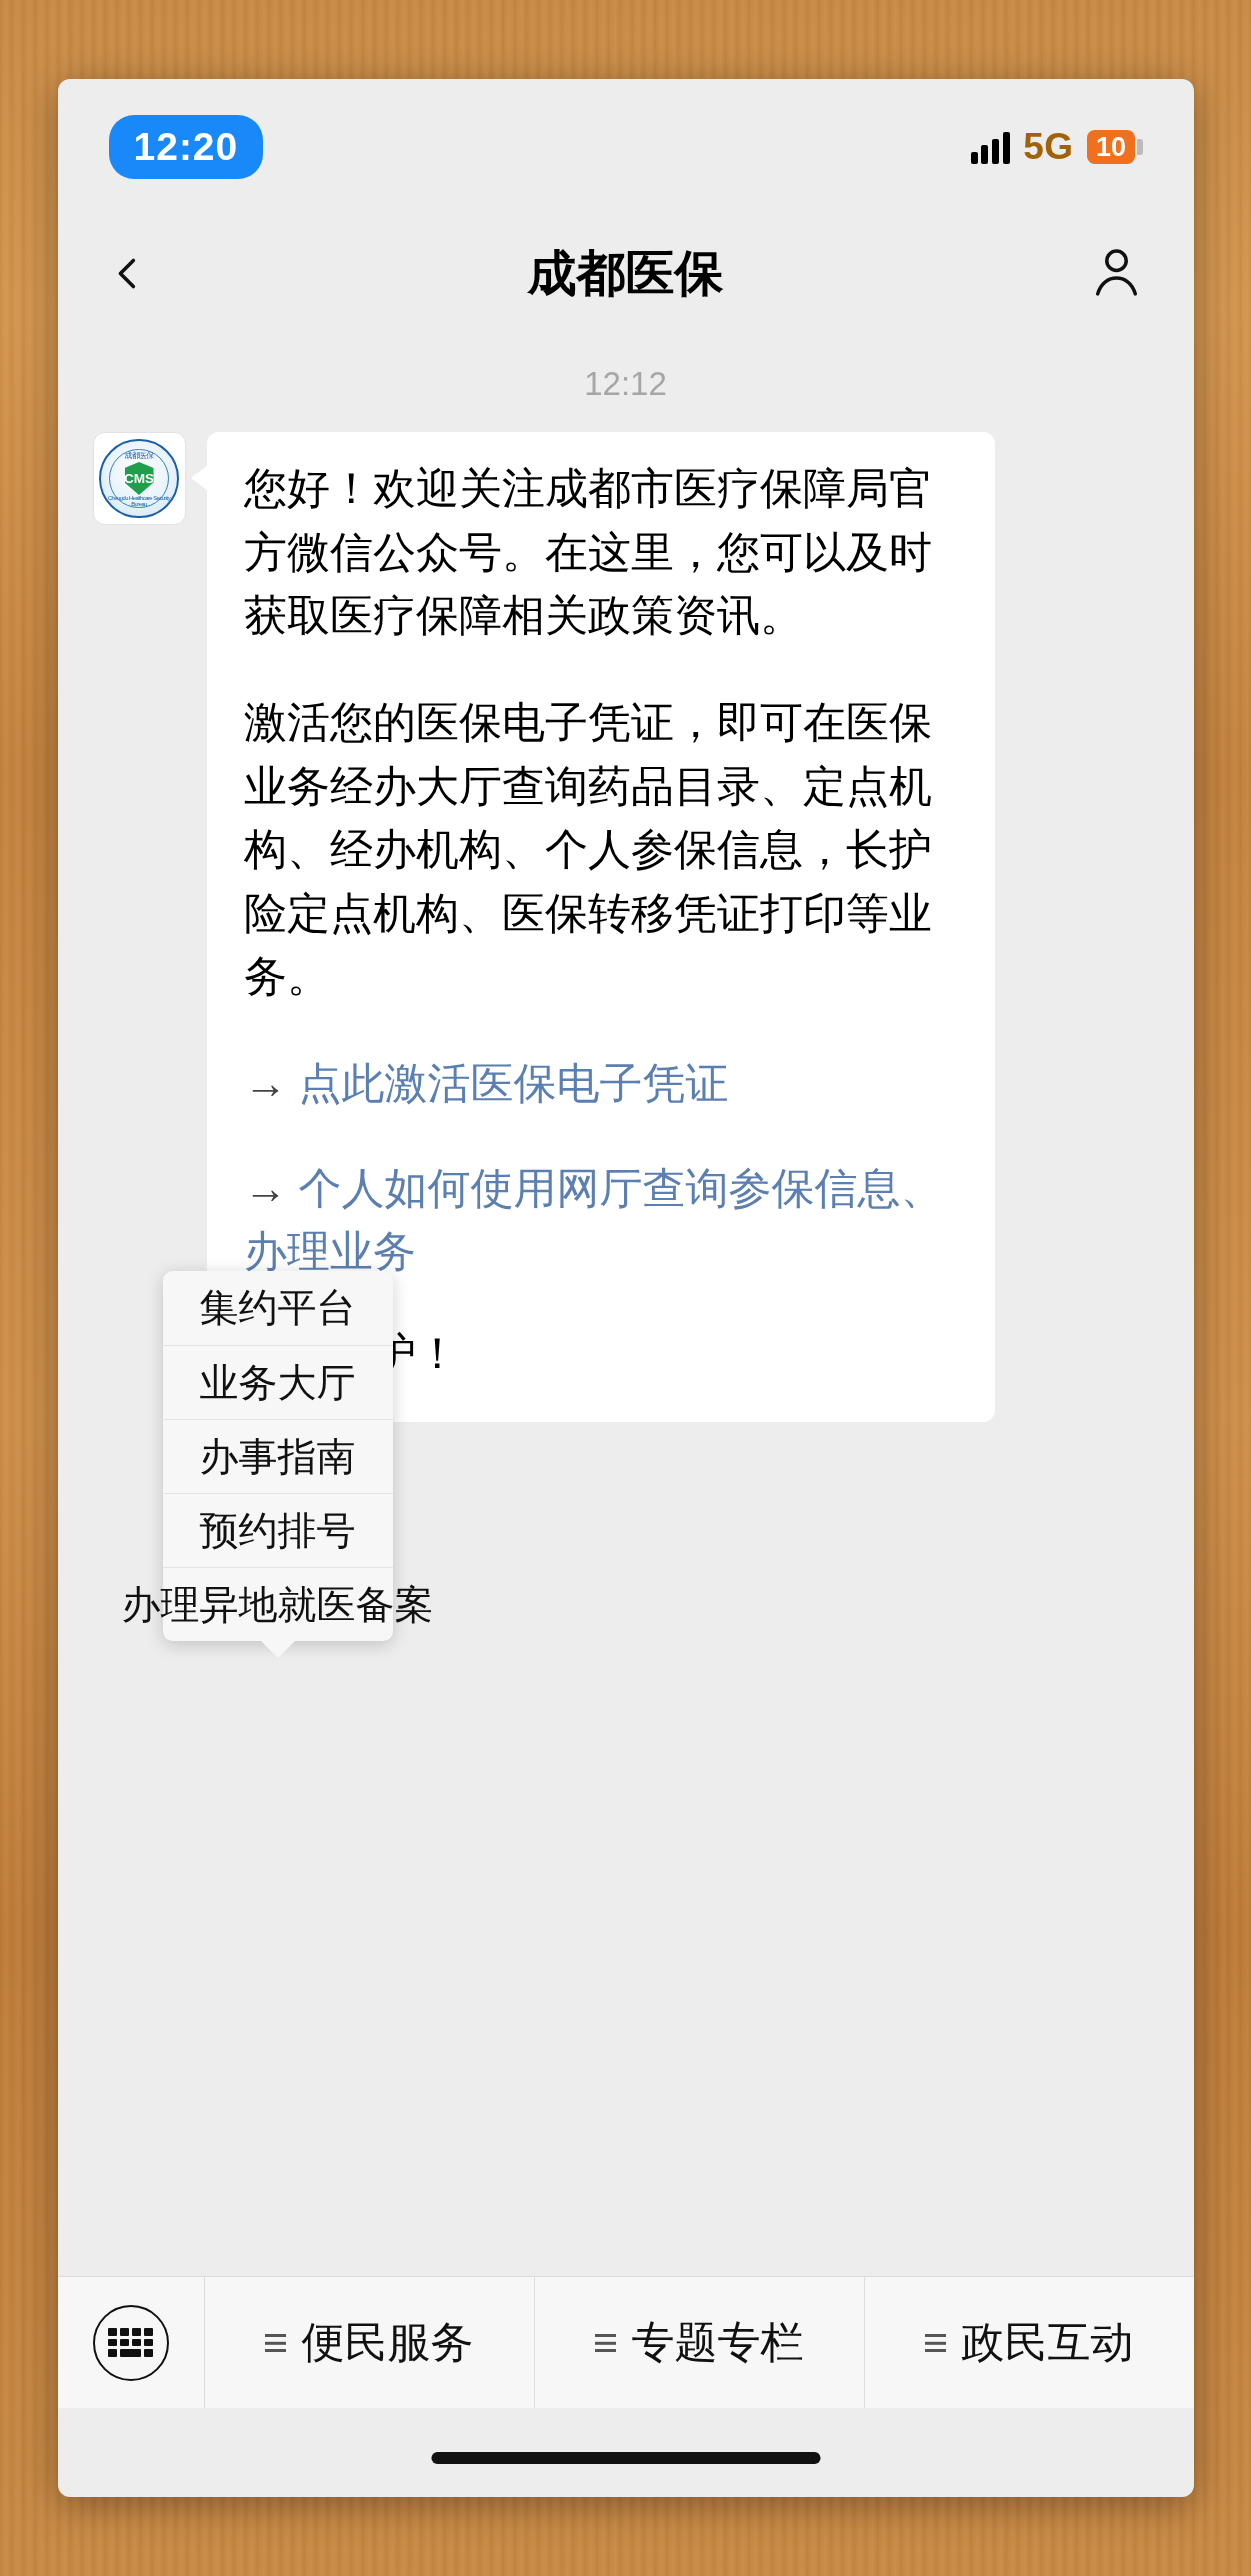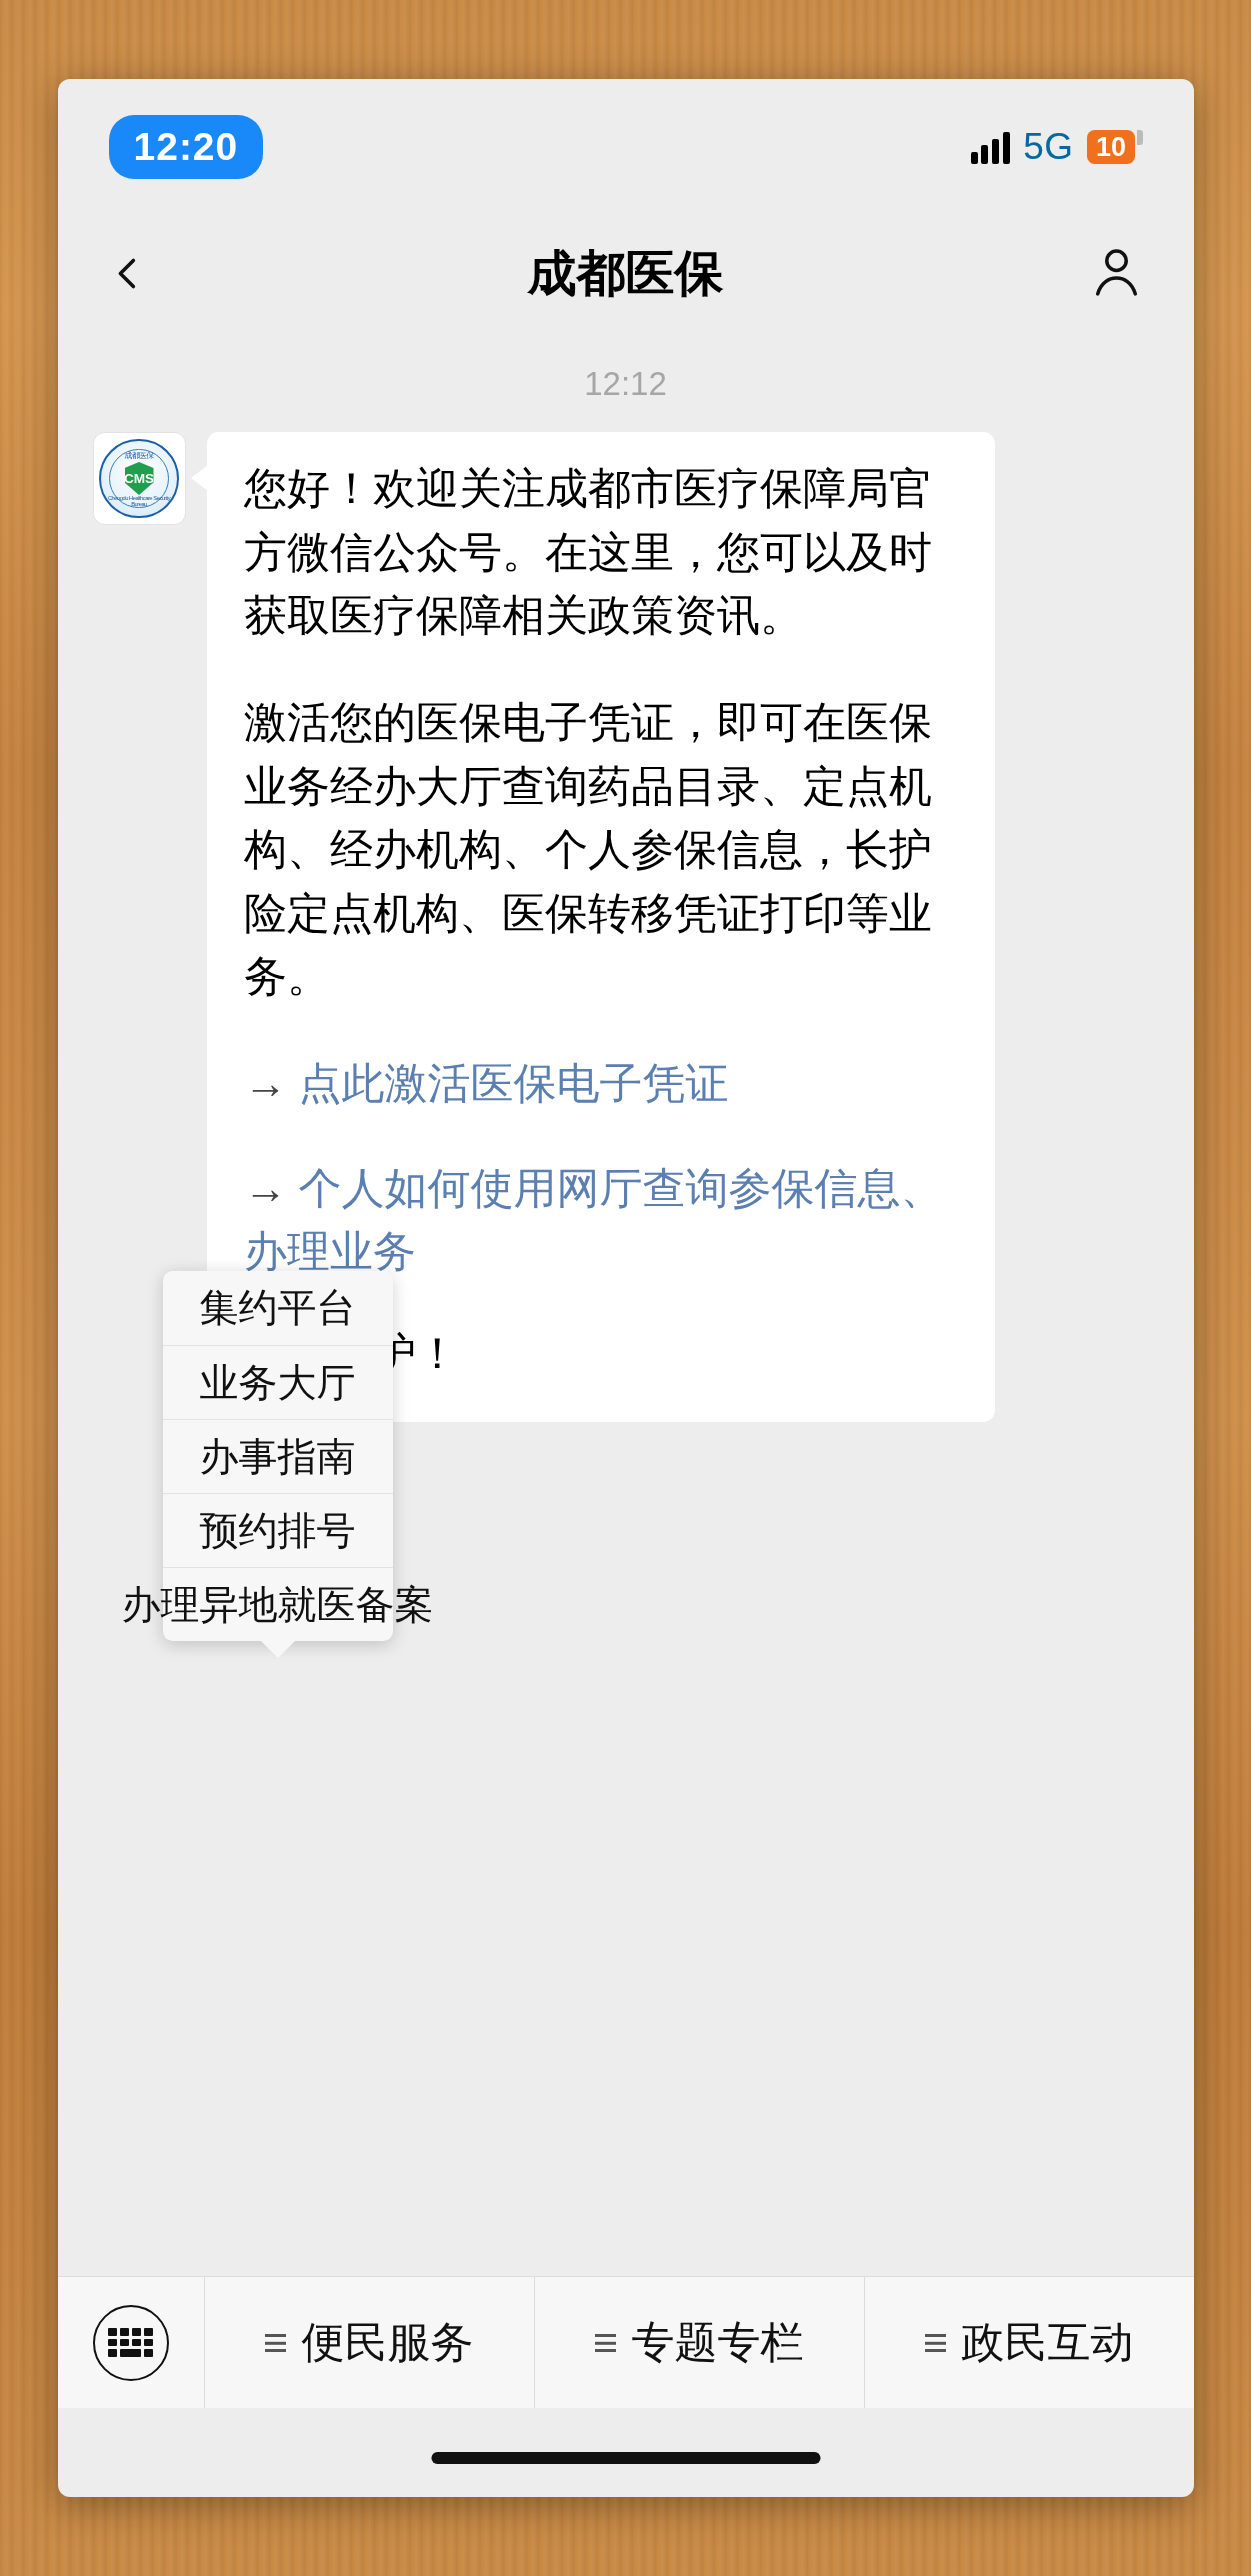--- a/index.html
+++ b/index.html
@@ -38,23 +38,23 @@
     padding:9.7px 25px;
     letter-spacing:1px;
   }
   .status-right { display:flex; align-items:center; gap:13.6px; }
   .signal { display:flex; align-items:flex-end; gap:3.9px; height:33px; }
   .signal i { display:block; width:6.8px; background:#000; border-radius:1.9px; }
   .signal i:nth-child(1){height:11.7px;}
   .signal i:nth-child(2){height:18.5px;}
   .signal i:nth-child(3){height:25px;}
   .signal i:nth-child(4){height:32px;}
-  .net { font-size:37px; font-weight:400; color:#0369a1; letter-spacing:0.5px; }
+  .net { font-size:37px; font-weight:700; color:#a16207; letter-spacing:0.5px; }
   .battery {
-    display:flex; align-items:flex-start;
+    display:flex; align-items:center;
   }
   .battery .shell {
     background:#f0701e;
     color:#fff;
     font-size:27px;
     font-weight:bold;
     border-radius:7.8px;
     padding:3.9px 8.8px;
     line-height:1;
   }

